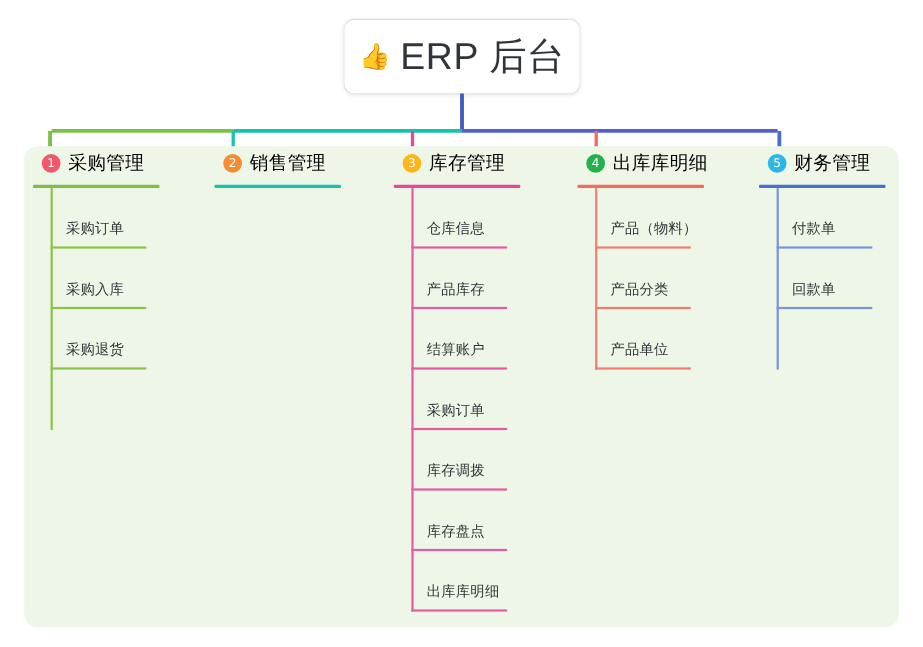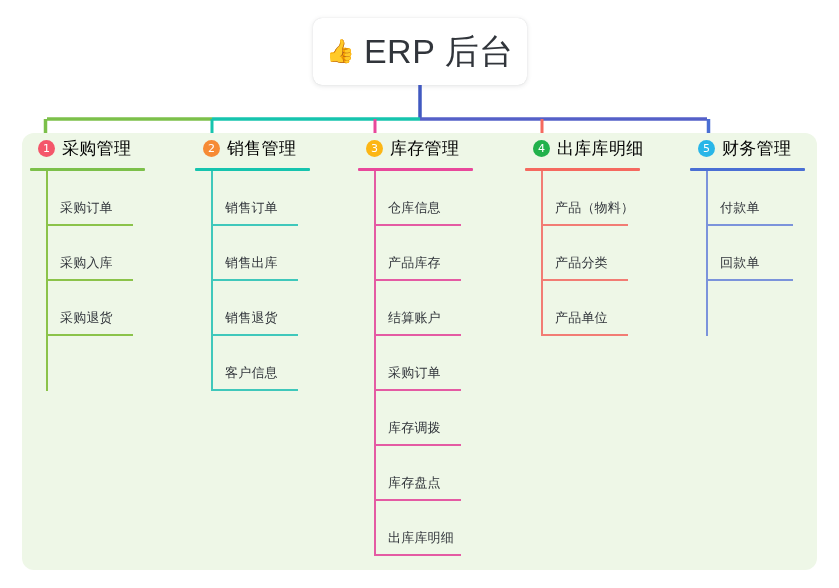--- a/index.html
+++ b/index.html
@@ -180,39 +180,20 @@
             <div class="item-rule" style="background: rgb(139, 195, 74);"></div>
           </div>
         </div>
       </div>
       <div class="column" style="left: 173px;">
         <div class="col-header">
           <span class="badge" style="background: rgb(246, 139, 53);">2</span>
           <span class="col-title">销售管理</span>
         </div>
         <div class="col-rule" style="background: rgb(22, 196, 174);"></div>
-        <div class="items">
-          <div class="spine" style="background: rgb(63, 200, 187); height: 220px;"></div>
-          <div class="item">
-            <span class="item-label">销售订单</span>
-            <div class="item-rule" style="background: rgb(63, 200, 187);"></div>
-          </div>
-          <div class="item">
-            <span class="item-label">销售出库</span>
-            <div class="item-rule" style="background: rgb(63, 200, 187);"></div>
-          </div>
-          <div class="item">
-            <span class="item-label">销售退货</span>
-            <div class="item-rule" style="background: rgb(63, 200, 187);"></div>
-          </div>
-          <div class="item">
-            <span class="item-label">客户信息</span>
-            <div class="item-rule" style="background: rgb(63, 200, 187);"></div>
-          </div>
-        </div>
       </div>
       <div class="column" style="left: 336px;">
         <div class="col-header">
           <span class="badge" style="background: rgb(252, 182, 21);">3</span>
           <span class="col-title">库存管理</span>
         </div>
         <div class="col-rule" style="background: rgb(232, 72, 155);"></div>
         <div class="items">
           <div class="spine" style="background: rgb(228, 91, 163); height: 385px;"></div>
           <div class="item">

